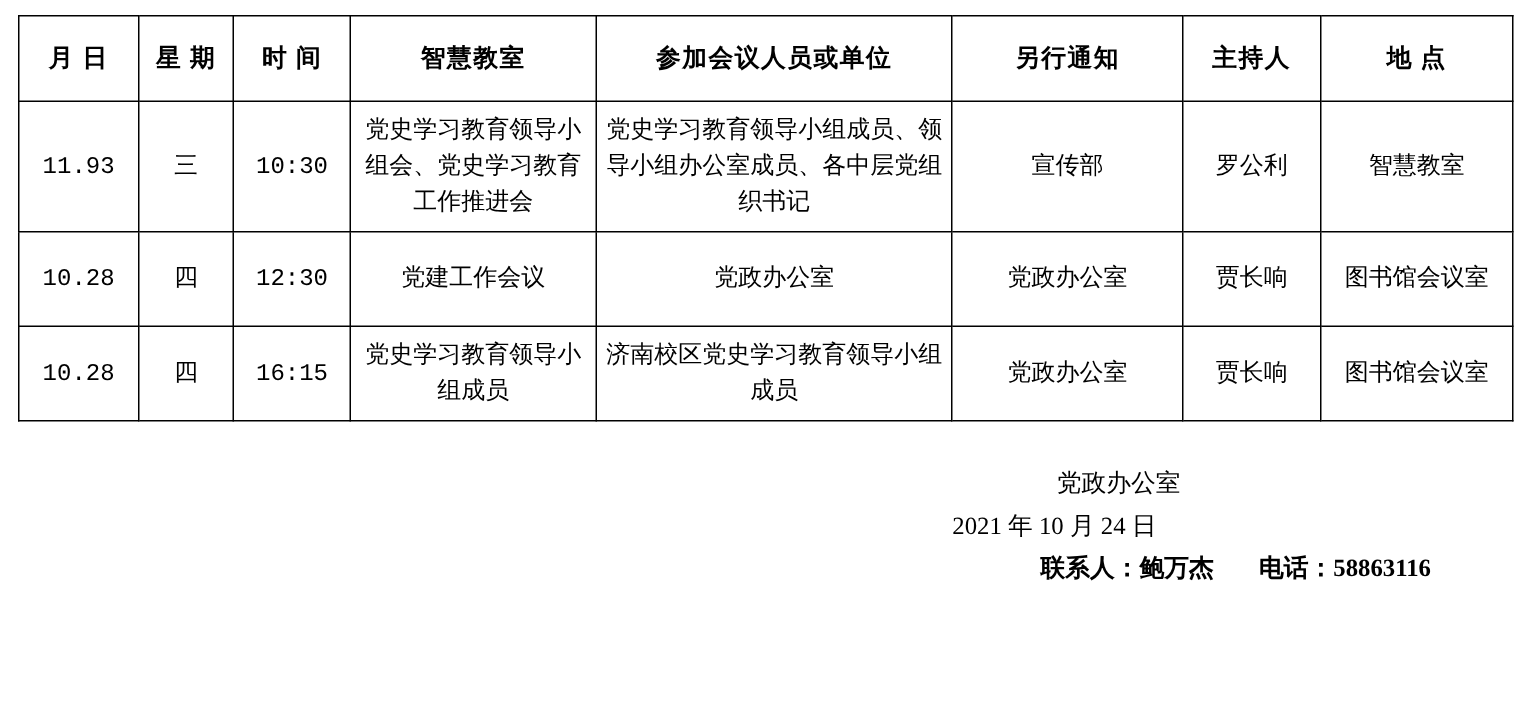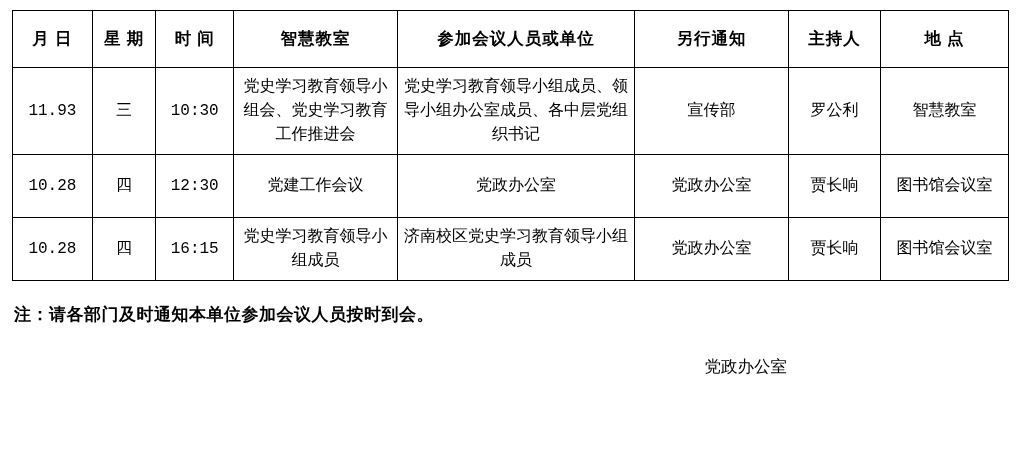--- a/index.html
+++ b/index.html
@@ -148,21 +148,26 @@
         <td>16:15</td>
         <td class="left-ish">党史学习教育领导小组成员</td>
         <td class="left-ish">济南校区党史学习教育领导小组成员</td>
         <td>党政办公室</td>
         <td>贾长响</td>
         <td>图书馆会议室</td>
       </tr>
     </tbody>
   </table>
 
-  <div class="note">注：请各部门及时通知本单位参加会议人员按时到会。</div>
 
   <div class="signature">
     <span class="sig-line">党政办公室</span>
   </div>
 
+  <div class="sig-date">2021 年 10 月 24 日</div>
 
+  <div class="contact">
+    <span>联系人：鲍万杰</span>
+    <span class="gap"></span>
+    <span>电话：58863116</span>
+  </div>
 
 </div>
 
 </body></html>

